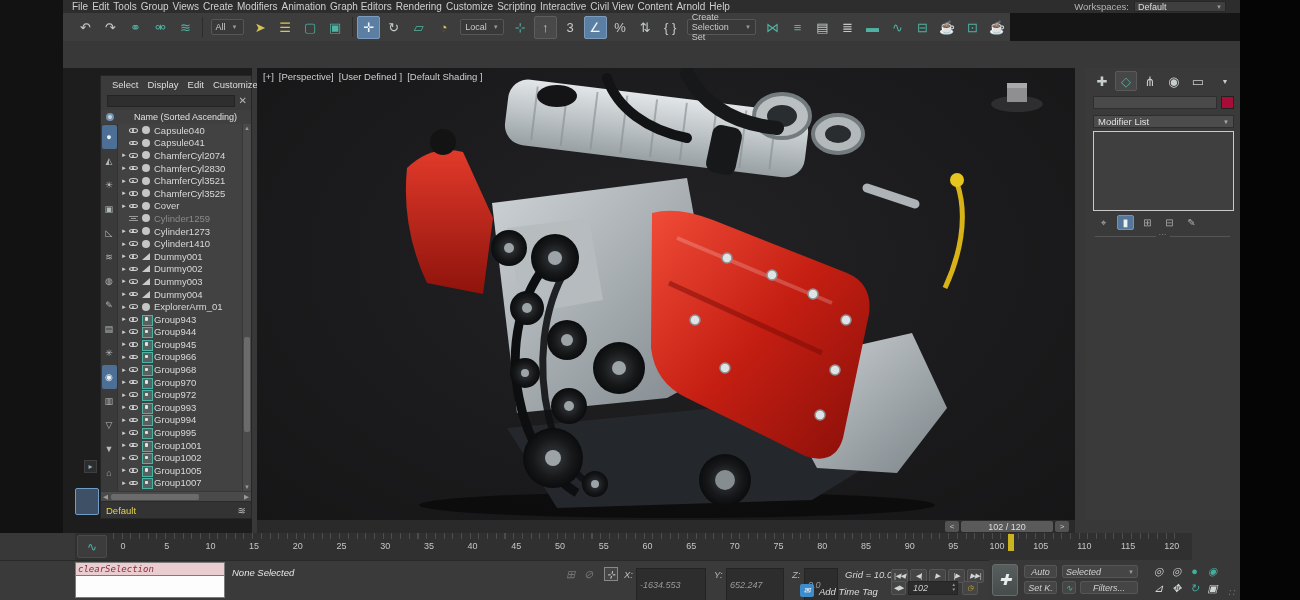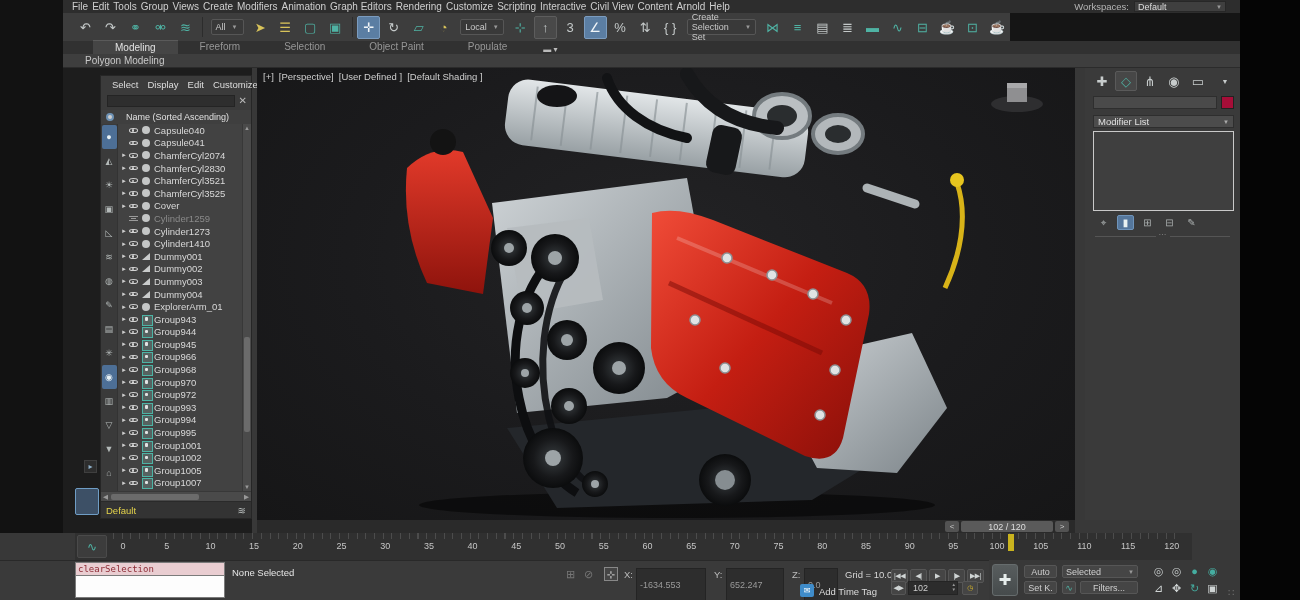--- a/index.html
+++ b/index.html
@@ -48,21 +48,21 @@
   
   .explorer-void { left:63px; top:68px; width:189px; height:465px; background:#1d1d1d; }
   .panel-flyout-btn { left:84px; top:460px; width:13px; height:13px; background:#2d2d2d; border:1px solid #3f3f3f;
                       color:#8fb0c9; font-size:8px; display:flex; align-items:center; justify-content:center; }
   .panel-thumb { left:75px; top:488px; width:24px; height:27px; background:#3d5066; border:1px solid #6f9dc5; border-radius:2px; }
   .explorer { left:100px; top:75px; width:152px; height:444px; background:#3b3b3b; border:1px solid #262626; display:flex; flex-direction:column; }
   .ex-menu { height:17px; display:flex; align-items:center; gap:9px; padding-left:11px; font-size:9.5px; color:#dedede; flex:0 0 auto; }
   .ex-search { height:17px; display:flex; align-items:center; padding:0 4px 2px 6px; gap:4px; flex:0 0 auto; }
   .ex-search input { flex:1; height:12px; background:#2e2e2e; border:1px solid #242424; color:#ddd; font-size:9px; padding:0 3px; }
   .ex-clear { color:#b9b9b9; font-size:10px; line-height:1; }
-  .ex-header { height:14px; display:flex; align-items:center; gap:12px; font-size:9px; color:#e0e0e0; padding-left:3px; flex:0 0 auto; background:#3f3f3f; }
+  .ex-header { height:14px; display:flex; align-items:center; gap:20px; font-size:9px; color:#e0e0e0; padding-left:3px; flex:0 0 auto; background:#3f3f3f; }
   .ex-hdr-radio { width:8px; height:8px; border-radius:50%; background:#cfcfcf; border:2px solid #6d92b5; margin-left:2px; }
   .ex-body { flex:1; display:flex; min-height:0; }
   .ex-tools { width:16px; background:#3a3a3a; display:flex; flex-direction:column; align-items:center; padding-top:1px; }
   .ex-tool { width:15px; height:24px; display:flex; align-items:center; justify-content:center; font-size:9px; color:#b4bab9; border-radius:2px; }
   .ex-tool.active { background:#4d6f96; color:#e9f2f5; }
   .ex-list { flex:1; background:#424242; position:relative; overflow:hidden; border-left:1px solid #333; }
   .row { height:12.6px; display:flex; align-items:center; font-size:9.5px; color:#d9d9d9; padding-left:2px; white-space:nowrap; }
   .tw { width:8px; font-size:7px; color:#cfcfcf; text-align:center; }
   .tw.expand::before { content:"▸"; }
   .eye { width:11px; height:9px; position:relative; margin-right:2px; }
@@ -118,21 +118,21 @@
   .trackbar { left:75px; top:533px; width:1117px; height:27px; background:#303030; }
   .curve-btn { position:absolute; left:2px; top:2px; width:30px; height:23px; background:#3c3c3c; border:1px solid #4a4a4a; border-radius:2px;
                display:flex; align-items:center; justify-content:center; color:#4fb3a4; font-size:12px; }
   .ruler { position:absolute; left:38px; top:0; width:1069px; height:27px;
            background:repeating-linear-gradient(90deg,#4c4c4c 0 1px,transparent 1px 8.7px); background-size:100% 6px; background-repeat:no-repeat; }
   .ruler-labels { position:absolute; left:0; right:0; top:8px; display:flex; justify-content:space-between; font-size:9px; color:#c6c6c6; }
   .tick-label { width:20px; text-align:center; }
   .frame-marker { position:absolute; top:1px; width:6px; height:17px; background:#c9b31e; }
 
   
-  .statusbar { left:0; top:560px; width:989px; height:40px; background:#3a3a3a; border-top:1px solid #292929; font-size:9.5px; }
+  .statusbar { left:0; top:560px; width:989px; height:40px; background:#3a3a3a; border-top:1px solid #292929; font-size:9.5px;font-style:italic; }
   .listener { left:75px; top:1px; width:150px; }
   .listener .pink { height:13px; background:#e9cdd1; color:#8d2b35; font-family:"DejaVu Sans Mono", monospace; font-size:9px; padding:1px 2px; overflow:hidden; white-space:nowrap; border:1px solid #7b7b7b; border-bottom:none; }
   .listener .white { height:23px; background:#fdfdfd; border:1px solid #7b7b7b; }
   .sel-status { left:232px; top:6px; color:#e6e6e6; }
   .st-ico { color:#767676; font-size:11px; }
   .gizmo-btn { left:604px; top:6px; width:14px; height:14px; background:#454545; border:1px solid #888; color:#e8e8e8; font-size:10px; display:flex; align-items:center; justify-content:center; }
   .coord-label { top:8px; color:#bdbdbd; }
   .coord-field { top:7px; height:13px; background:#2d2d2d; border:1px solid #242424; color:#9a9a9a; font-size:9px; display:flex; align-items:center; padding:16px 3px; }
   .grid-label { left:845px; top:8px; color:#d6d6d6; }
   .timetag-ico { left:800px; top:23px; width:14px; height:13px; background:#3f8cca; border-radius:2px; color:#fff; font-size:8px; display:flex; align-items:center; justify-content:center; }
@@ -304,34 +304,20 @@
         <span class="tb-btn teal">
           <span class="g">⊡</span>
         </span>
         <span class="tb-btn teal">
           <span class="g">☕</span>
         </span>
       </div>
   </div>
   <div class="abs toolbar-void"></div>
 
-  <div class="abs ribbon-tabs">
-    <div style="display:flex">
-
-    <span class="rtab active">Modeling</span>
-        <span class="rtab">Freeform</span>
-        <span class="rtab">Selection</span>
-        <span class="rtab">Object Paint</span>
-        <span class="rtab">Populate</span>
-      </div>
-    <span class="ribbon-mini">▬ ▾</span>
-  </div>
-  <div class="abs ribbon-panel">
-    <span>Polygon Modeling</span>
-  </div>
 
   <div class="abs explorer-void"></div>
   <div class="abs panel-flyout-btn">▸</div>
   <div class="abs panel-thumb"></div>
 
   <div class="abs explorer">
     <div class="ex-menu">
 
     <span>Select</span>
         <span>Display</span>

